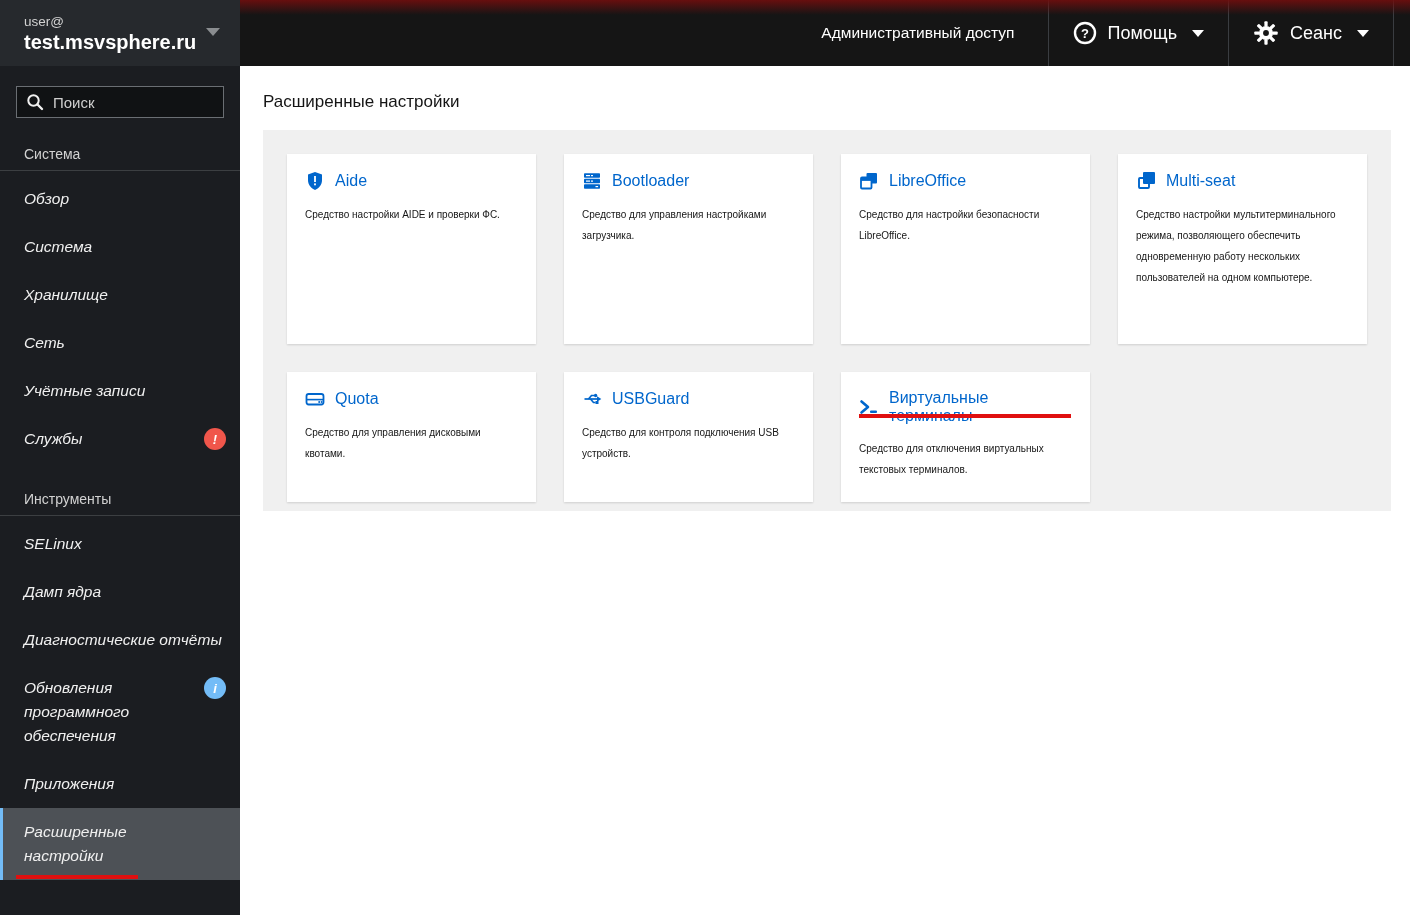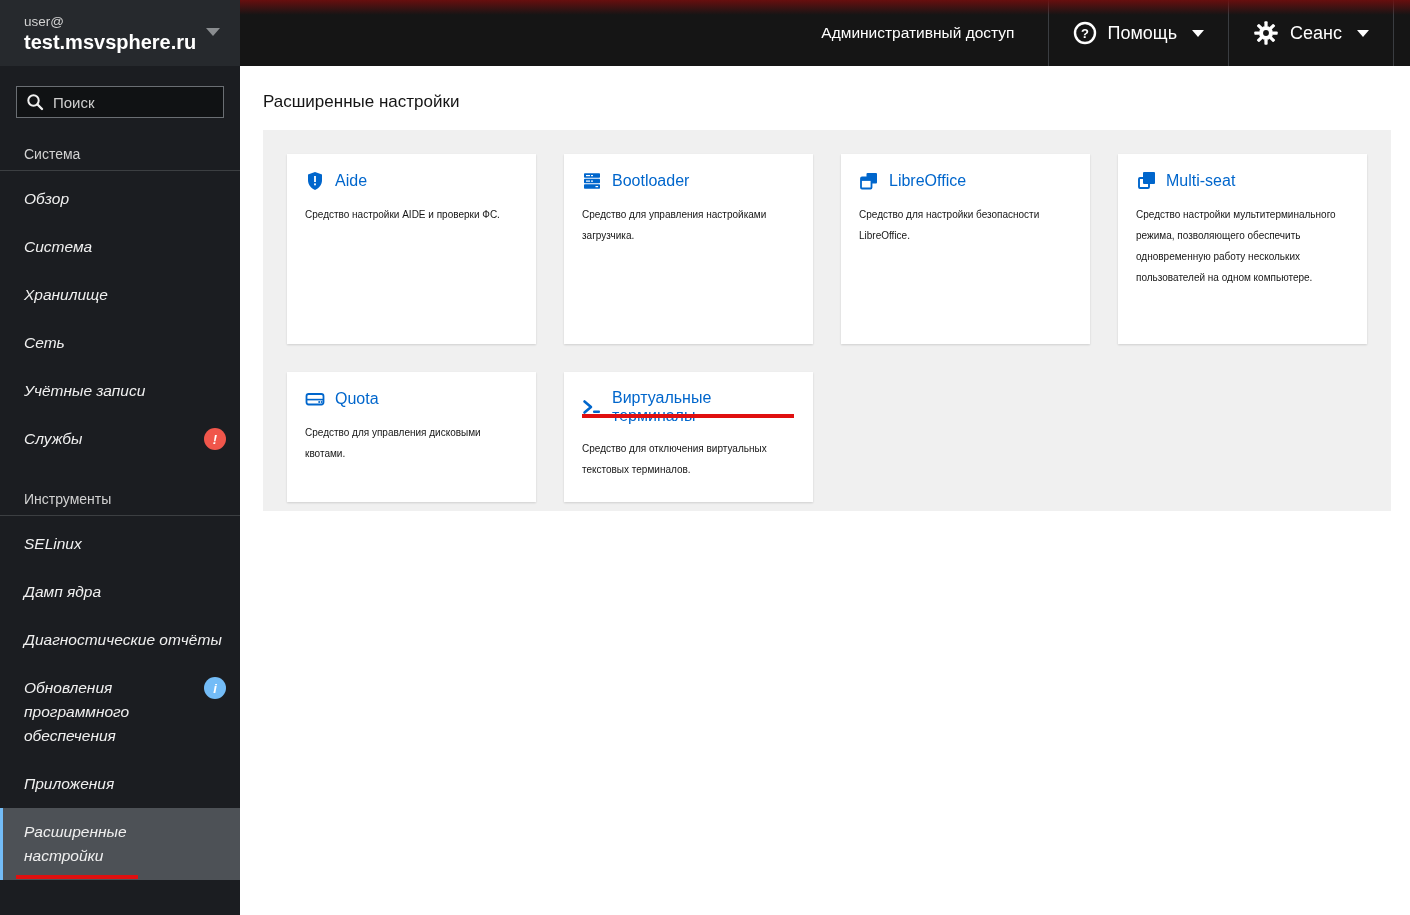--- a/index.html
+++ b/index.html
@@ -256,20 +256,38 @@
                 <line x1="1.8" y1="10.6" x2="18.2" y2="10.6" stroke="#0066cc" stroke-width="1.6"></line>
                 <circle cx="14.2" cy="13" r="1" fill="#0066cc"></circle>
                 <circle cx="16.6" cy="13" r="1" fill="#0066cc"></circle>
               </svg>
             </span>
             <span>Quota</span>
           </a>
           <div class="card-desc">Средство для управления дисковыми квотами.</div>
         </div>
 
+        <div class="card">
+          <a class="card-title">
+            <span>
+              <svg width="20" height="20" viewBox="0 0 20 20">
+                <g stroke="#0066cc" stroke-width="1.7" fill="none">
+                  <line x1="2.5" y1="10" x2="15.5" y2="10"></line>
+                  <polyline points="6.5,10 9.5,6.5 12,6.5"></polyline>
+                  <polyline points="8.5,10 11.5,13.5 13.5,13.5"></polyline>
+                </g>
+                <circle cx="13.6" cy="6.5" r="1.7" fill="#0066cc"></circle>
+                <rect x="13.5" y="12" width="3" height="3" fill="#0066cc"></rect>
+                <path d="M15 7.3 L19.3 10 L15 12.7 Z" fill="#0066cc"></path>
+              </svg>
+            </span>
+            <span>USBGuard</span>
+          </a>
+          <div class="card-desc">Средство для контроля подключения USB устройств.</div>
+        </div>
 
         <div class="card">
           <a class="card-title">
             <span>
               <svg width="20" height="20" viewBox="0 0 20 20">
                 <polyline points="2.5,4.5 9,10 2.5,15.5" fill="none" stroke="#0066cc" stroke-width="2.6" stroke-linecap="round" stroke-linejoin="round"></polyline>
                 <rect x="11" y="13.6" width="7" height="2.3" rx="1" fill="#0066cc"></rect>
               </svg>
             </span>
             <span>Виртуальные терминалы</span>

